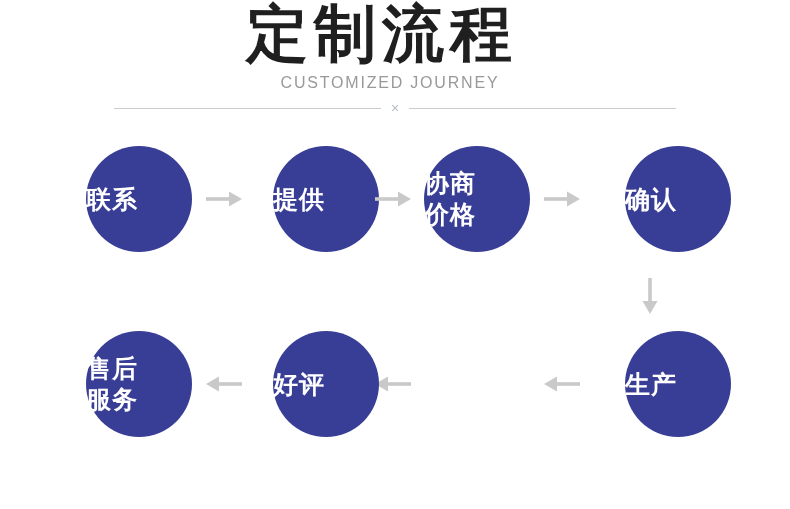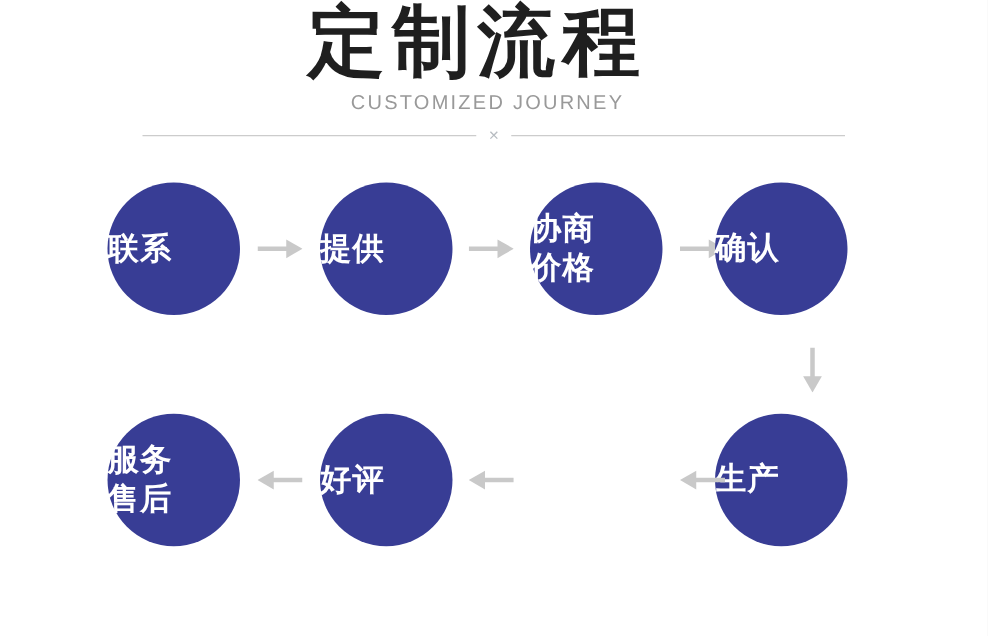--- a/index.html
+++ b/index.html
@@ -23,21 +23,21 @@
   .divider .x{padding:0 10px;font-size:14px;line-height:14px;color:var(--divmark);}
 
   
   .flow{position:absolute;top:0;left:0;width:790px;height:509px;}
   .node{position:absolute;width:106px;height:106px;border-radius:50%;
         background:var(--circle);display:flex;flex-direction:column;
         align-items:flex-start;justify-content:center;}
   .node .l{color:var(--circle-text);font-size:25px;line-height:31px;
            font-weight:bold;letter-spacing:1px;white-space:nowrap;}
   .row1{top:146px;} .row2{top:331px;}
-  .c1{left:86px;} .c2{left:256px;} .c3{left:424px;} .c4{left:572px;font-family:Liberation Mono, monospace;}
+  .c1{left:86px;} .c2{left:273px;} .c3{left:424px;} .c4{left:625px;}
 
   .arrow{position:absolute;display:block;}
   .ar1{left:206px;} .ar2{left:375px;} .ar3{left:544px;}
   .arow1{top:191px;} .arow2{top:376px;}
   .adown{left:642px;top:278px;}
   .arrow svg{display:block;}
   .arrow .fillme{fill:var(--arrow);}
 </style>
 </head>
 <body>
@@ -114,18 +114,18 @@
     <div class="node row2 c2">
       <span class="l">好评</span>
     </div>
     <span class="arrow arow2 ar1">
       <svg width="36" height="16" viewBox="0 0 36 16">
           <rect class="fillme" x="12" y="6.2" width="24" height="3.6"></rect>
           <polygon class="fillme" points="13,0.5 0,8 13,15.5"></polygon>
         </svg>
     </span>
     <div class="node row2 c1">
+      <span class="l">售后</span>
       <span class="l">服务</span>
-      <span class="l">售后</span>
     </div>
 
   </div>
 </div>
 
 </body></html>

